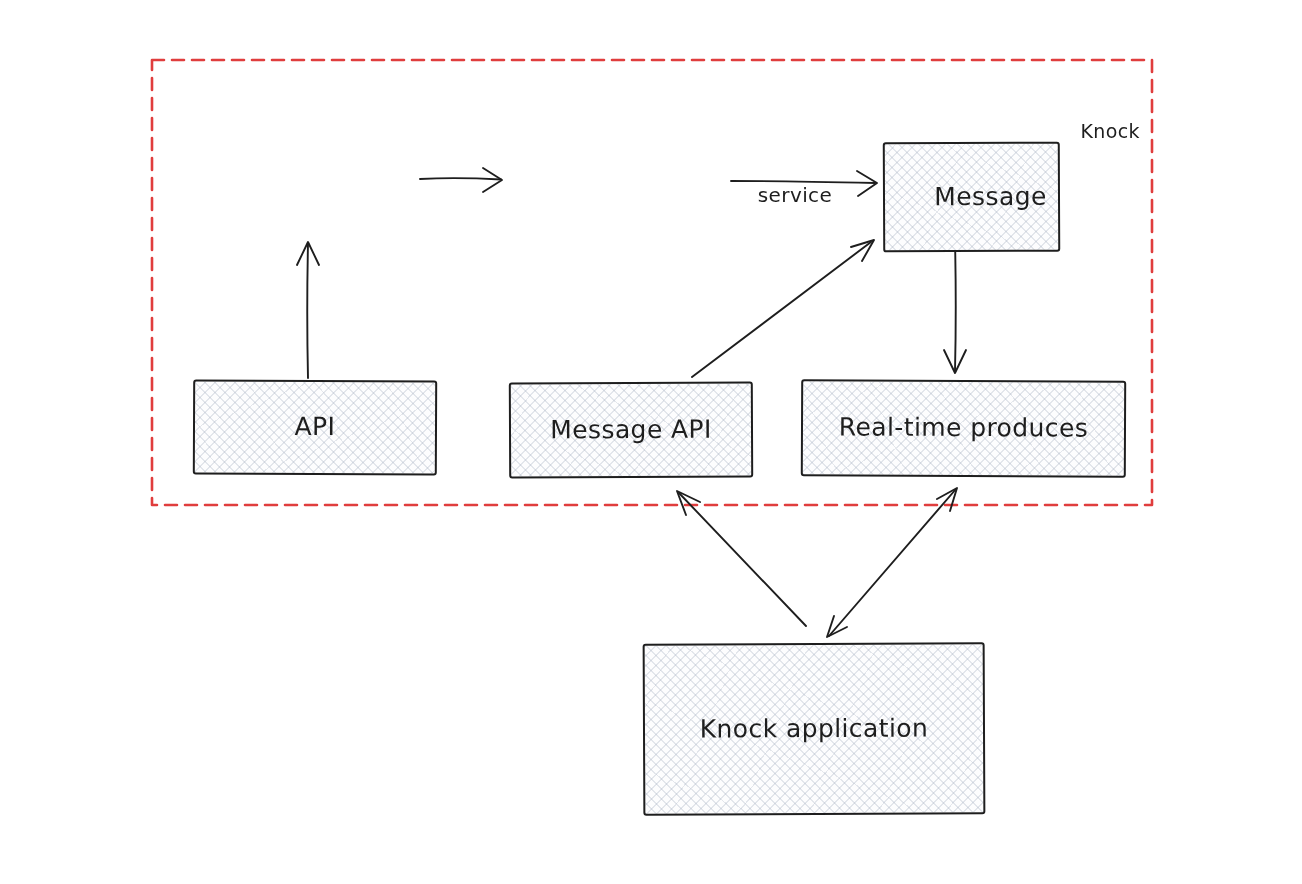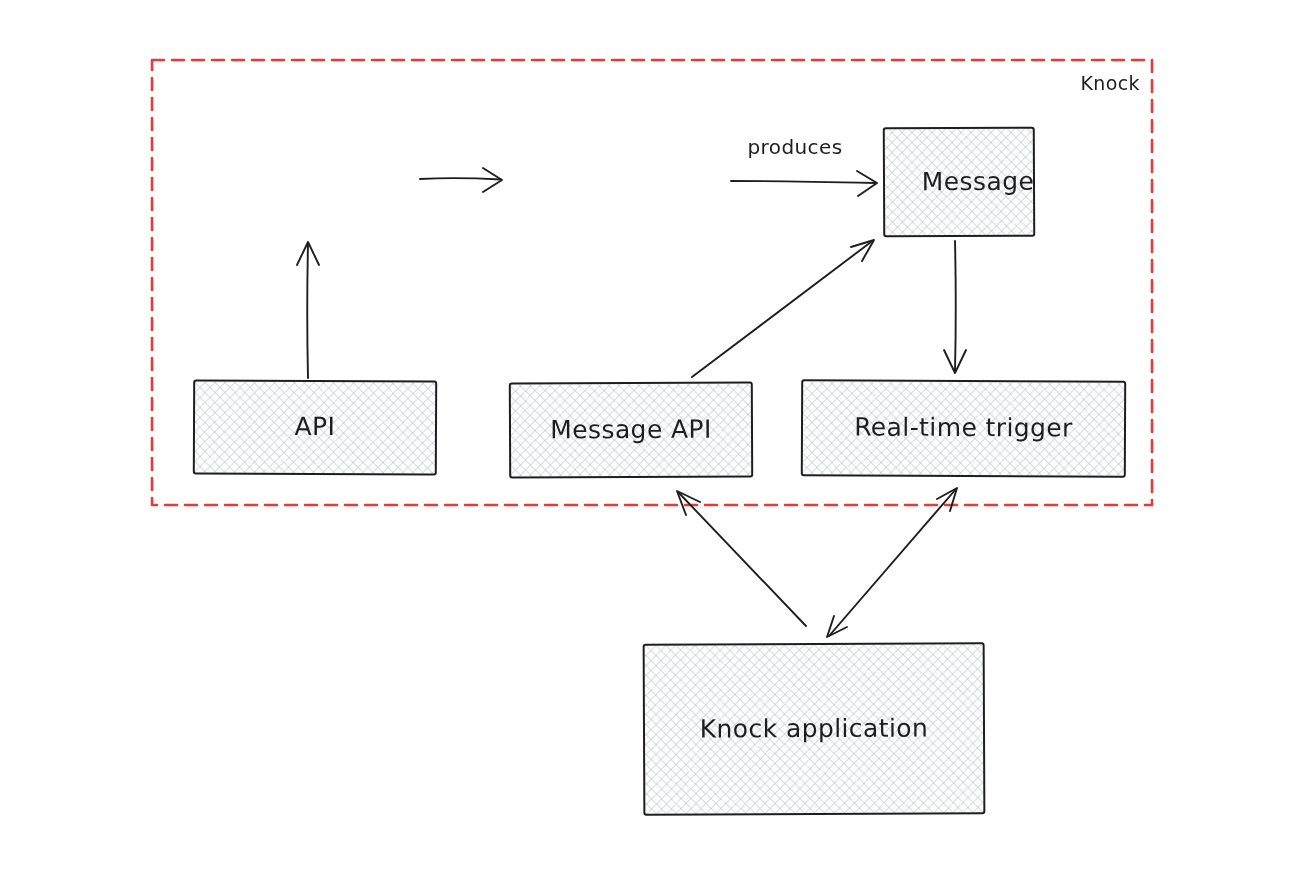--- a/index.html
+++ b/index.html
@@ -52,20 +52,21 @@
     line-height: 1.3;
   }
   .node.r1 { transform: rotate(-0.25deg); }
   .node.r2 { transform: rotate(0.25deg); }
   .node .wrap { max-width: 160px; }
   .float-label {
     position: absolute;
     font-size: 20px;
     letter-spacing: 0.4px;
     white-space: nowrap;
+    margin-top: 48px;
   }
   .knock   { left: 1020px; top: 72px;  width: 120px; text-align: right; font-size: 19px; }
   .produces{ left: 739px;  top: 135px; width: 112px; text-align: center; }
 </style>
 </head>
 <body>
 
 <div class="canvas">
 
   <svg class="layer" viewBox="0 0 1302 884">
@@ -104,37 +105,37 @@
 
     <g>
       <path d="M956 489 C913 539 871 588 829 636"></path>
       <path d="M937 499 L957 488 L950 511"></path>
       <path d="M834 616 L827 637 L847 627"></path>
     </g>
   </svg>
 
 
 
-  <div class="node r1" style="left:883px; top:127px; width:152px; height:110px;padding-left:38px;">
+  <div class="node r1" style="left:883px; top:142px; width:177px; height:110px;padding-left:38px;">
     <span>Message</span>
   </div>
 
   <div class="node r2" style="left:193px; top:380px; width:244px; height:95px;">
     <span>API</span>
   </div>
 
   <div class="node r1" style="left:509px; top:382px; width:244px; height:96px;">
     <span>Message API</span>
   </div>
 
   <div class="node r2" style="left:801px; top:380px; width:325px; height:97px;">
-    <span>Real-time trigger</span>
+    <span>Real-time produces</span>
   </div>
 
   <div class="node r1" style="left:643px; top:643px; width:342px; height:172px;">
     <span>Knock application</span>
   </div>
 
   <div class="float-label knock">Knock</div>
 
-  <div class="float-label produces">produces</div>
+  <div class="float-label produces">service</div>
 
 </div>
 
 </body></html>

